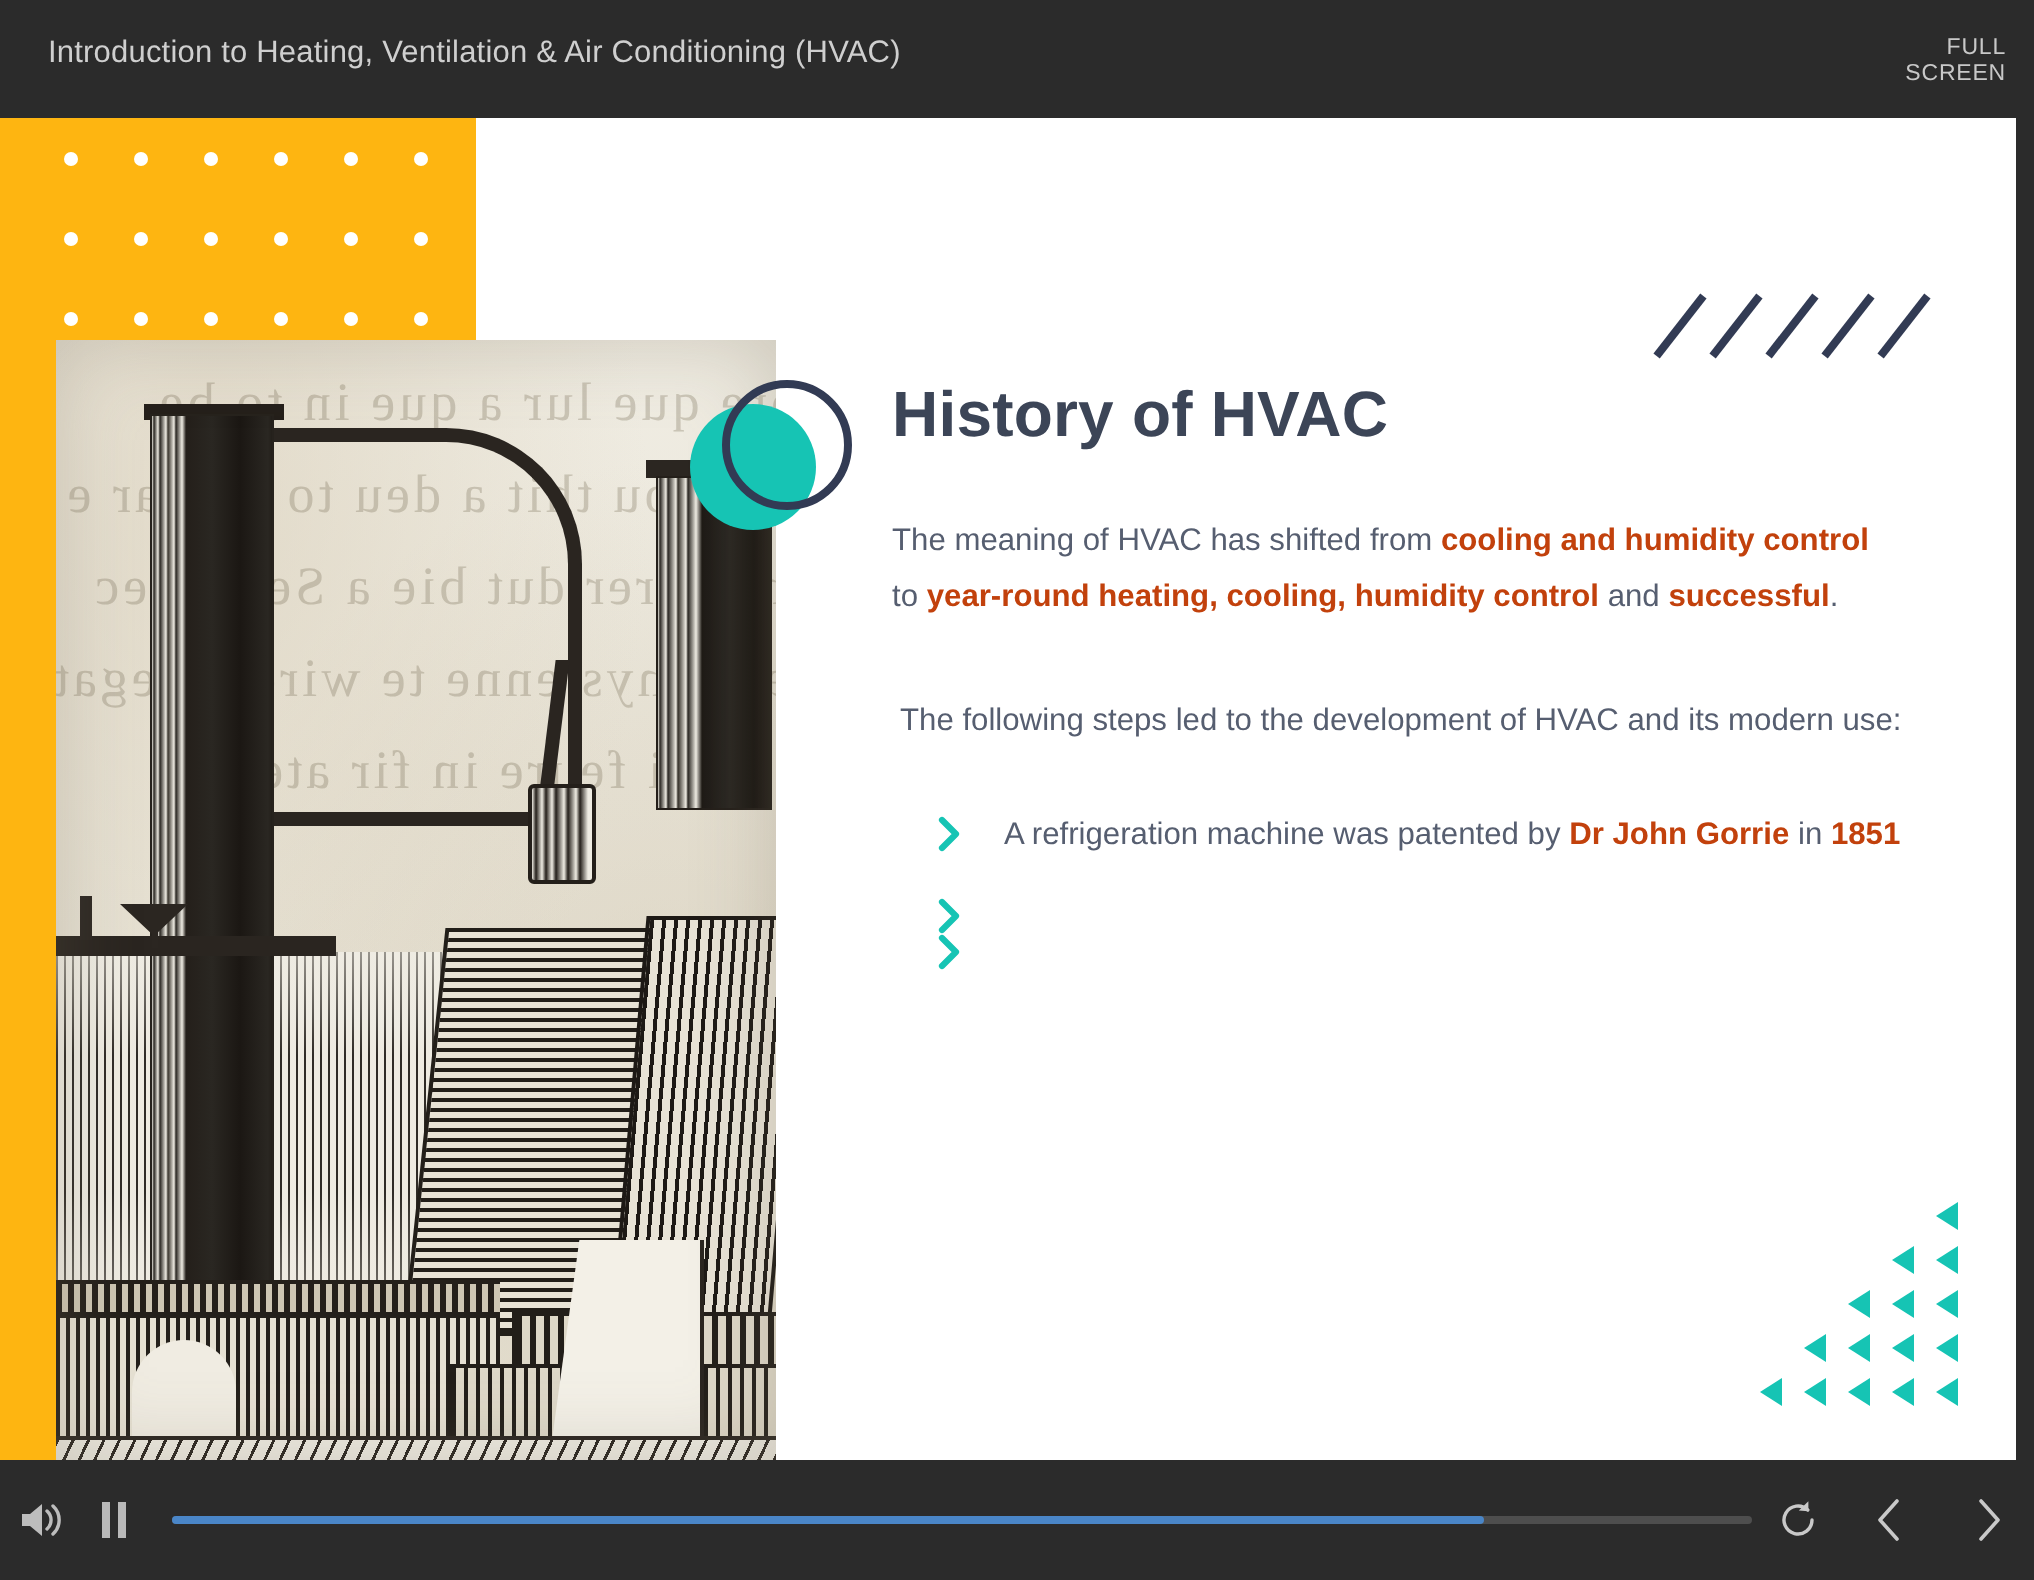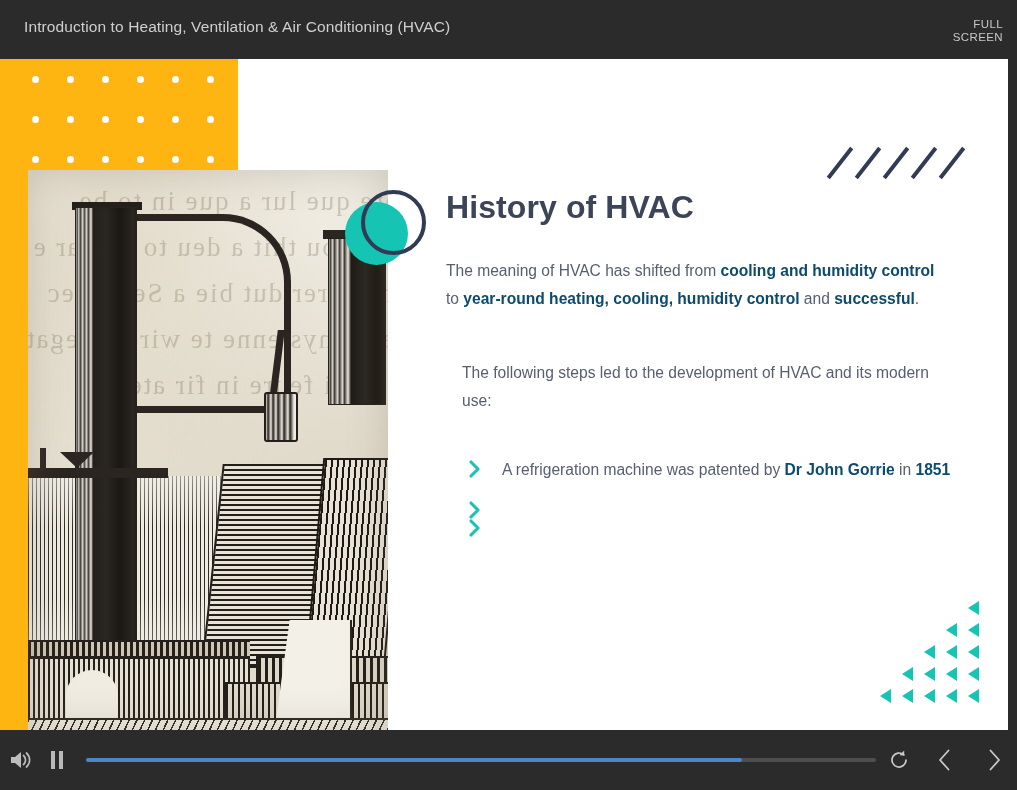--- a/index.html
+++ b/index.html
@@ -358,23 +358,23 @@
     line-height: 34px;
   }
   .lead {
     margin: 0;
     padding-top: 33px;
     font-size: 15.6px;
     line-height: 28px;
     color: #565e70;
     max-width: 505px;
   }
-  .lead b, .bullets b { color: #0c4a6e; font-weight: bold; }
+  .lead b, .bullets b { color: #c2410c; font-weight: bold; }
   .lead2 {
-    margin: 16px;
+    margin: 4px;
     padding-top: 30px;
     font-size: 15.6px;
     line-height: 28px;
     color: #565e70;
     max-width: 505px;
   }
   .bullets {
     list-style: none;
     margin: 0;
     padding: 28px 0 0 0;

